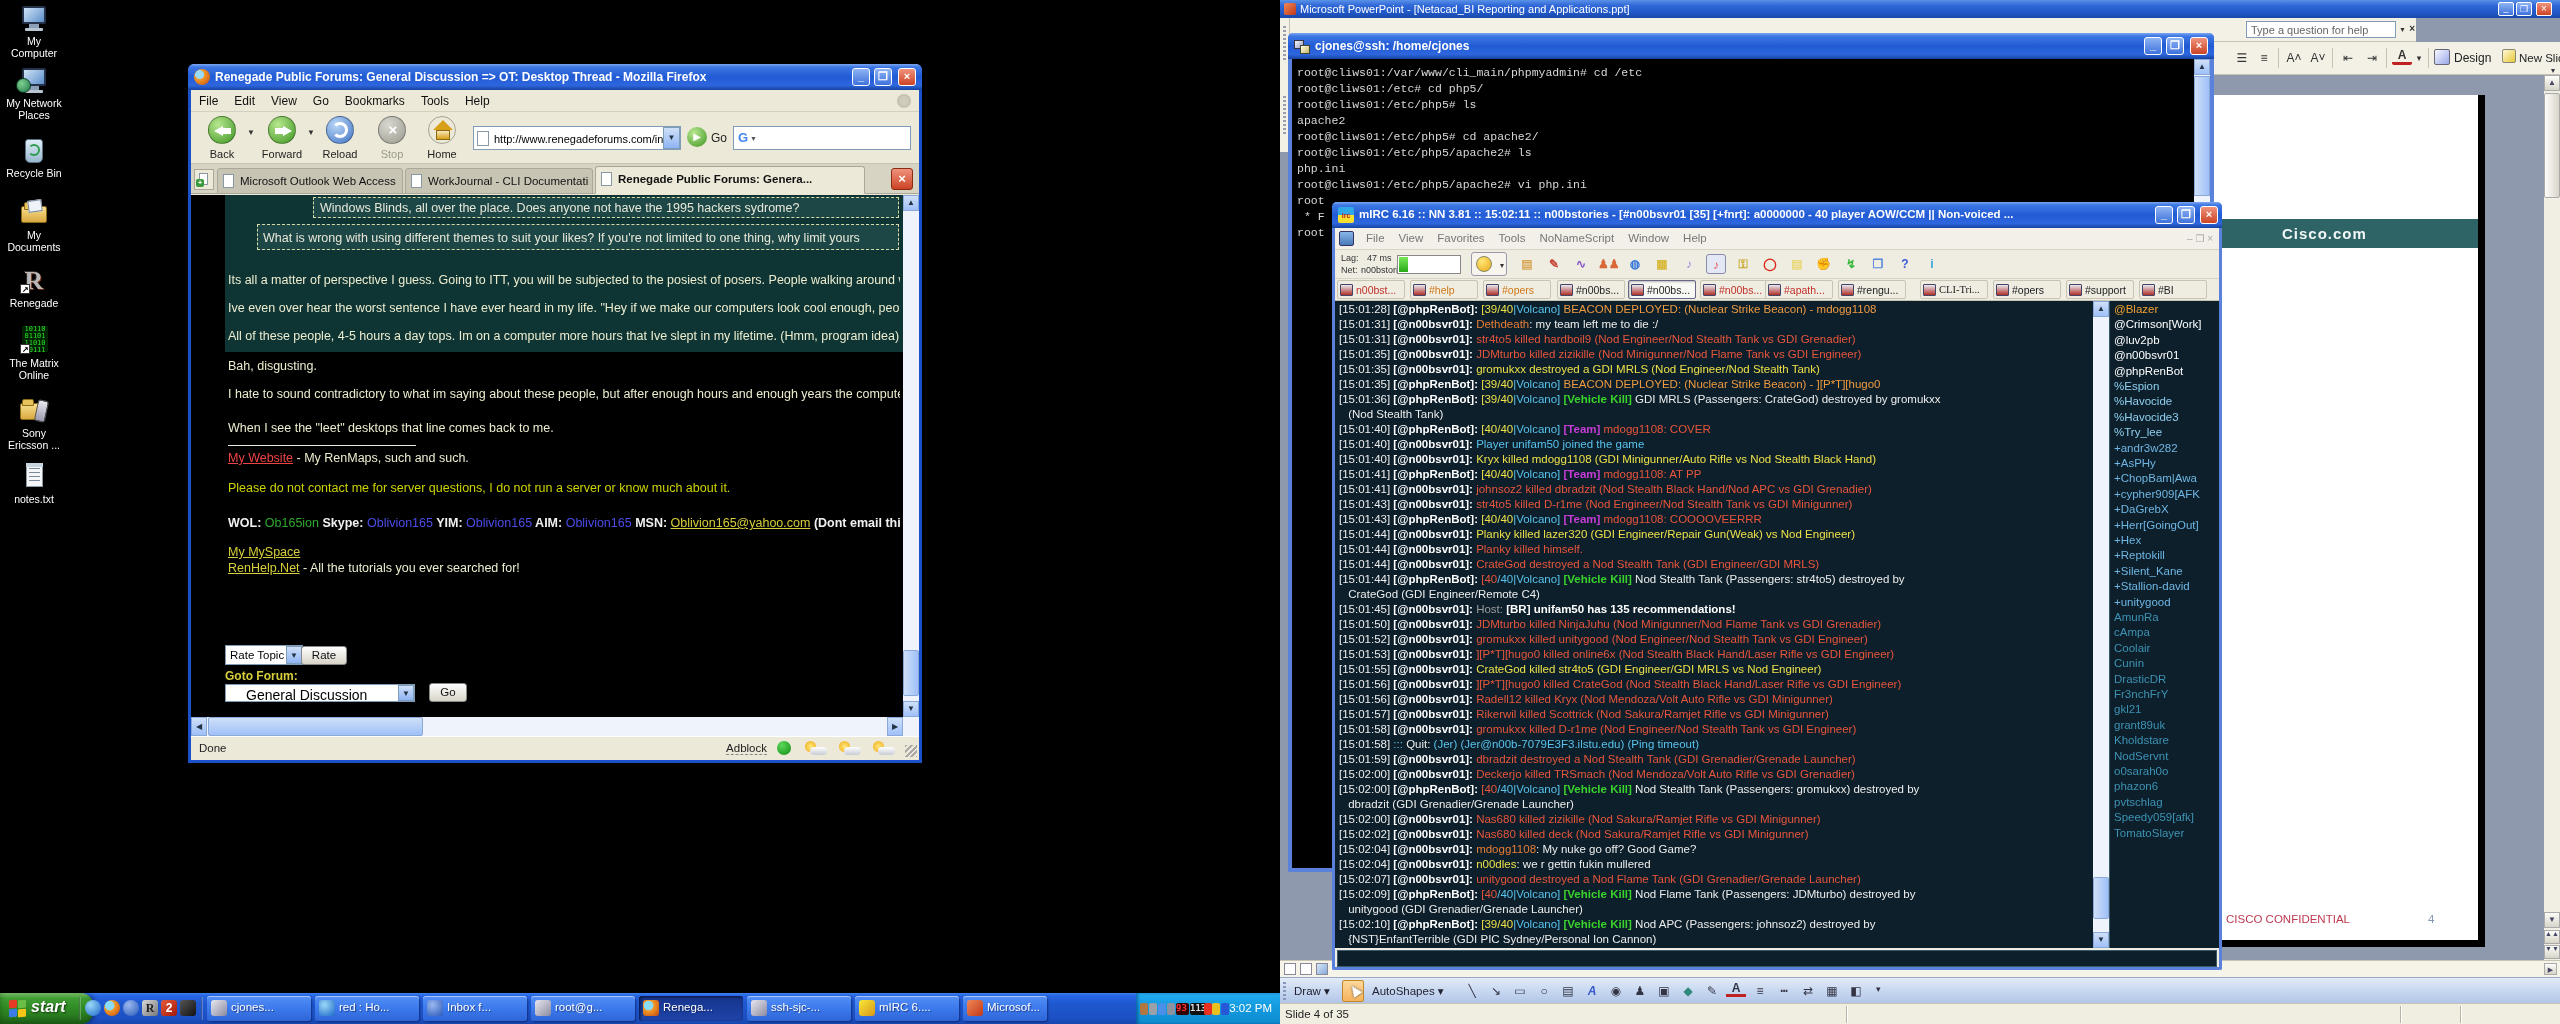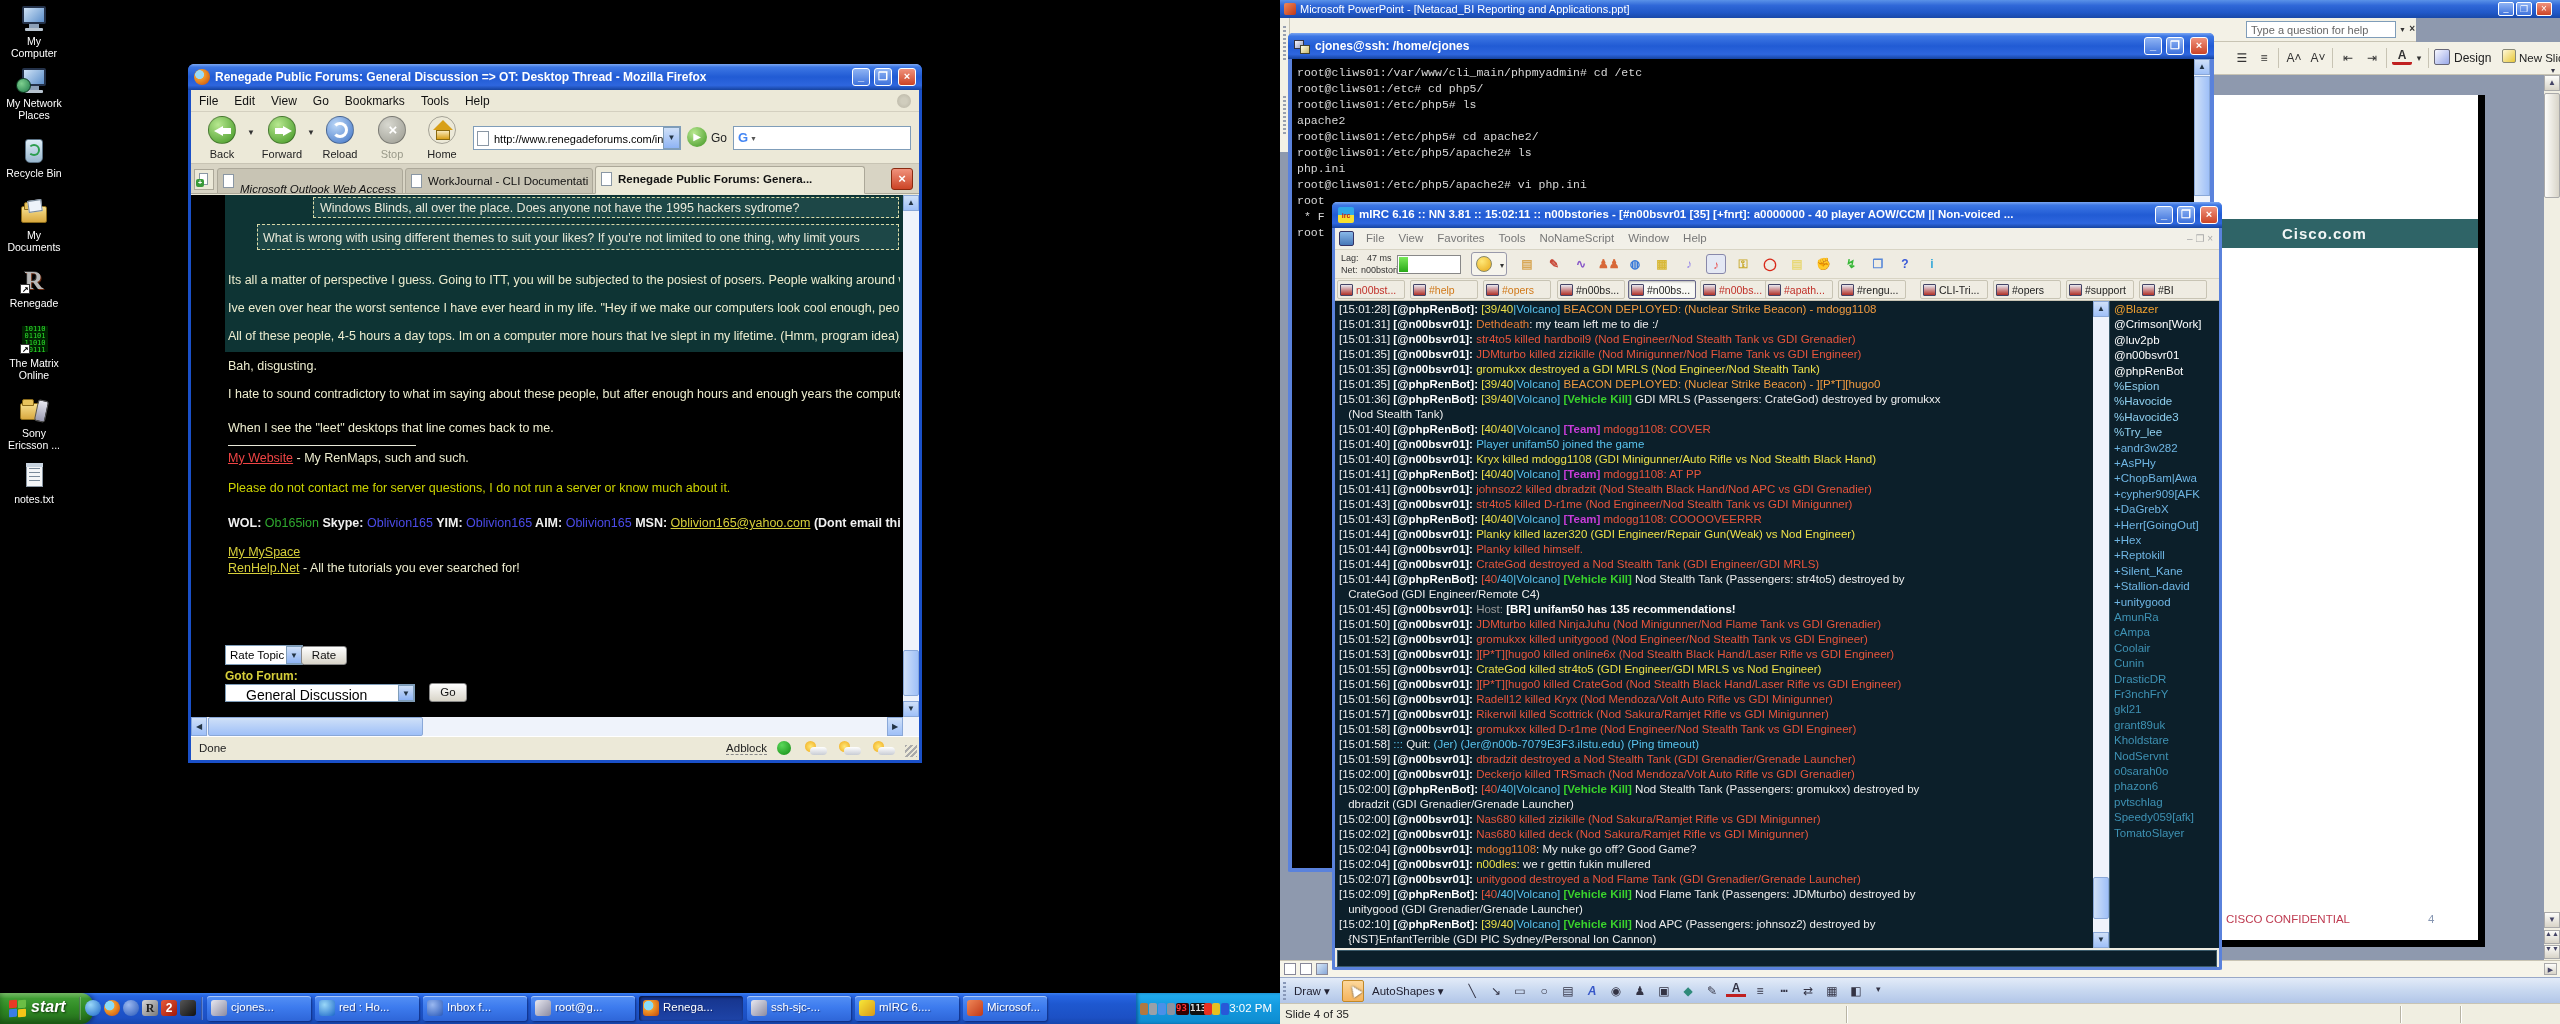--- a/index.html
+++ b/index.html
@@ -138,21 +138,21 @@
           <div class="abs" style="left: 16px; top: 8px; font-size: 7px; color: rgb(85, 85, 85);">▼</div>
         </div>
       </div>
       <div class="abs" style="left: 0px; top: 100px; width: 728px; height: 30px; background: rgb(216, 212, 196); border-bottom: 1px solid rgb(172, 168, 153);">
         <div class="abs" style="left: 3px; top: 5px; width: 20px; height: 21px; background: rgb(236, 233, 216); border: 1px solid rgb(172, 168, 153);">
           <div style="position:absolute;left:4px;top:3px;width:9px;height:12px;background:#fff;border:1px solid #8a97a4"></div>
           <div style="position:absolute;left:1px;top:9px;width:8px;height:8px;background:#3a9a3a;border-radius:2px;color:#fff;font:bold 7px sans-serif;text-align:center;line-height:8px">+</div>
         </div>
         <div class="abs" style="left: 26px; top: 4px; width: 186px; height: 26px; background: rgb(200, 196, 180); border: 1px solid rgb(172, 168, 153); border-radius: 3px 3px 0px 0px;">
           <div class="abs" style="left: 5px; top: 5px; width: 11px; height: 14px; background: rgb(255, 255, 255); border: 1px solid rgb(138, 151, 164);"></div>
-          <div class="abs" style="left: 22px; top: 14px; font-size: 11.5px; color: rgb(17, 17, 17); white-space: nowrap; overflow: hidden; right: 4px; font-weight: normal; font-style: italic;">Microsoft Outlook Web Access</div>
+          <div class="abs" style="left: 22px; top: 6px; font-size: 11.5px; color: rgb(17, 17, 17); white-space: nowrap; overflow: hidden; right: 4px; font-weight: normal;">Microsoft Outlook Web Access</div>
         </div>
         <div class="abs" style="left: 214px; top: 4px; width: 188px; height: 26px; background: rgb(200, 196, 180); border: 1px solid rgb(172, 168, 153); border-radius: 3px 3px 0px 0px;">
           <div class="abs" style="left: 5px; top: 5px; width: 11px; height: 14px; background: rgb(255, 255, 255); border: 1px solid rgb(138, 151, 164);"></div>
           <div class="abs" style="left: 22px; top: 6px; font-size: 11.5px; color: rgb(17, 17, 17); white-space: nowrap; overflow: hidden; right: 4px; font-weight: normal;">WorkJournal - CLI Documentation</div>
         </div>
         <div class="abs" style="left: 404px; top: 2px; width: 270px; height: 28px; background: rgb(236, 233, 216); border-width: 1px; border-style: solid; border-color: rgb(172, 168, 153) rgb(172, 168, 153) rgb(236, 233, 216); border-image: initial; border-radius: 3px 3px 0px 0px;">
           <div class="abs" style="left: 5px; top: 5px; width: 11px; height: 14px; background: rgb(255, 255, 255); border: 1px solid rgb(138, 151, 164);"></div>
           <div class="abs" style="left: 22px; top: 6px; font-size: 11.5px; color: rgb(17, 17, 17); white-space: nowrap; overflow: hidden; right: 4px; font-weight: bold;">Renegade Public Forums: Genera...</div>
         </div>
         <div class="abs" style="right: 6px; top: 4px; width: 22px; height: 22px; background: linear-gradient(rgb(240, 146, 124), rgb(204, 68, 38)); border: 1px solid rgb(138, 42, 16); border-radius: 3px; color: rgb(255, 255, 255); font-weight: bold; font-size: 13px; text-align: center; line-height: 20px;">×</div>
@@ -473,21 +473,21 @@
         <div class="abs" style="left: 430px; top: 1px; width: 68px; height: 19px; border: 1px solid rgb(200, 196, 180); border-radius: 2px; background: rgb(239, 236, 226); box-shadow: none;">
           <div class="abs" style="left: 2px; top: 3px; width: 13px; height: 12px; background: linear-gradient(rgb(232, 232, 240), rgb(176, 48, 40)); border: 1px solid rgb(68, 68, 102); border-radius: 1px;"></div>
           <div class="abs" style="left: 18px; top: 3px; font-size: 10.5px; color: rgb(192, 48, 40); white-space: nowrap; overflow: hidden; right: 1px;">#apath...</div>
         </div>
         <div class="abs" style="left: 503px; top: 1px; width: 68px; height: 19px; border: 1px solid rgb(200, 196, 180); border-radius: 2px; background: rgb(239, 236, 226); box-shadow: none;">
           <div class="abs" style="left: 2px; top: 3px; width: 13px; height: 12px; background: linear-gradient(rgb(232, 232, 240), rgb(176, 48, 40)); border: 1px solid rgb(68, 68, 102); border-radius: 1px;"></div>
           <div class="abs" style="left: 18px; top: 3px; font-size: 10.5px; color: rgb(34, 34, 34); white-space: nowrap; overflow: hidden; right: 1px;">#rengu...</div>
         </div>
         <div class="abs" style="left: 585px; top: 1px; width: 68px; height: 19px; border: 1px solid rgb(200, 196, 180); border-radius: 2px; background: rgb(239, 236, 226); box-shadow: none;">
           <div class="abs" style="left: 2px; top: 3px; width: 13px; height: 12px; background: linear-gradient(rgb(232, 232, 240), rgb(176, 48, 40)); border: 1px solid rgb(68, 68, 102); border-radius: 1px;"></div>
-          <div class="abs" style="left: 18px; top: 3px; font-size: 10.5px; color: rgb(34, 34, 34); white-space: nowrap; overflow: hidden; right: 1px;">CLI-Tri...</div>
+          <div class="abs" style="left: 18px; top: 3px; font-size: 10.5px; color: rgb(34, 34, 34); white-space: nowrap; overflow: hidden; right: 1px; font-family: Liberation Serif, serif;">CLI-Tri...</div>
         </div>
         <div class="abs" style="left: 658px; top: 1px; width: 68px; height: 19px; border: 1px solid rgb(200, 196, 180); border-radius: 2px; background: rgb(239, 236, 226); box-shadow: none;">
           <div class="abs" style="left: 2px; top: 3px; width: 13px; height: 12px; background: linear-gradient(rgb(232, 232, 240), rgb(176, 48, 40)); border: 1px solid rgb(68, 68, 102); border-radius: 1px;"></div>
           <div class="abs" style="left: 18px; top: 3px; font-size: 10.5px; color: rgb(34, 34, 34); white-space: nowrap; overflow: hidden; right: 1px;">#opers</div>
         </div>
         <div class="abs" style="left: 731px; top: 1px; width: 68px; height: 19px; border: 1px solid rgb(200, 196, 180); border-radius: 2px; background: rgb(239, 236, 226); box-shadow: none;">
           <div class="abs" style="left: 2px; top: 3px; width: 13px; height: 12px; background: linear-gradient(rgb(232, 232, 240), rgb(176, 48, 40)); border: 1px solid rgb(68, 68, 102); border-radius: 1px;"></div>
           <div class="abs" style="left: 18px; top: 3px; font-size: 10.5px; color: rgb(34, 34, 34); white-space: nowrap; overflow: hidden; right: 1px;">#support</div>
         </div>
         <div class="abs" style="left: 804px; top: 1px; width: 68px; height: 19px; border: 1px solid rgb(200, 196, 180); border-radius: 2px; background: rgb(239, 236, 226); box-shadow: none;">

